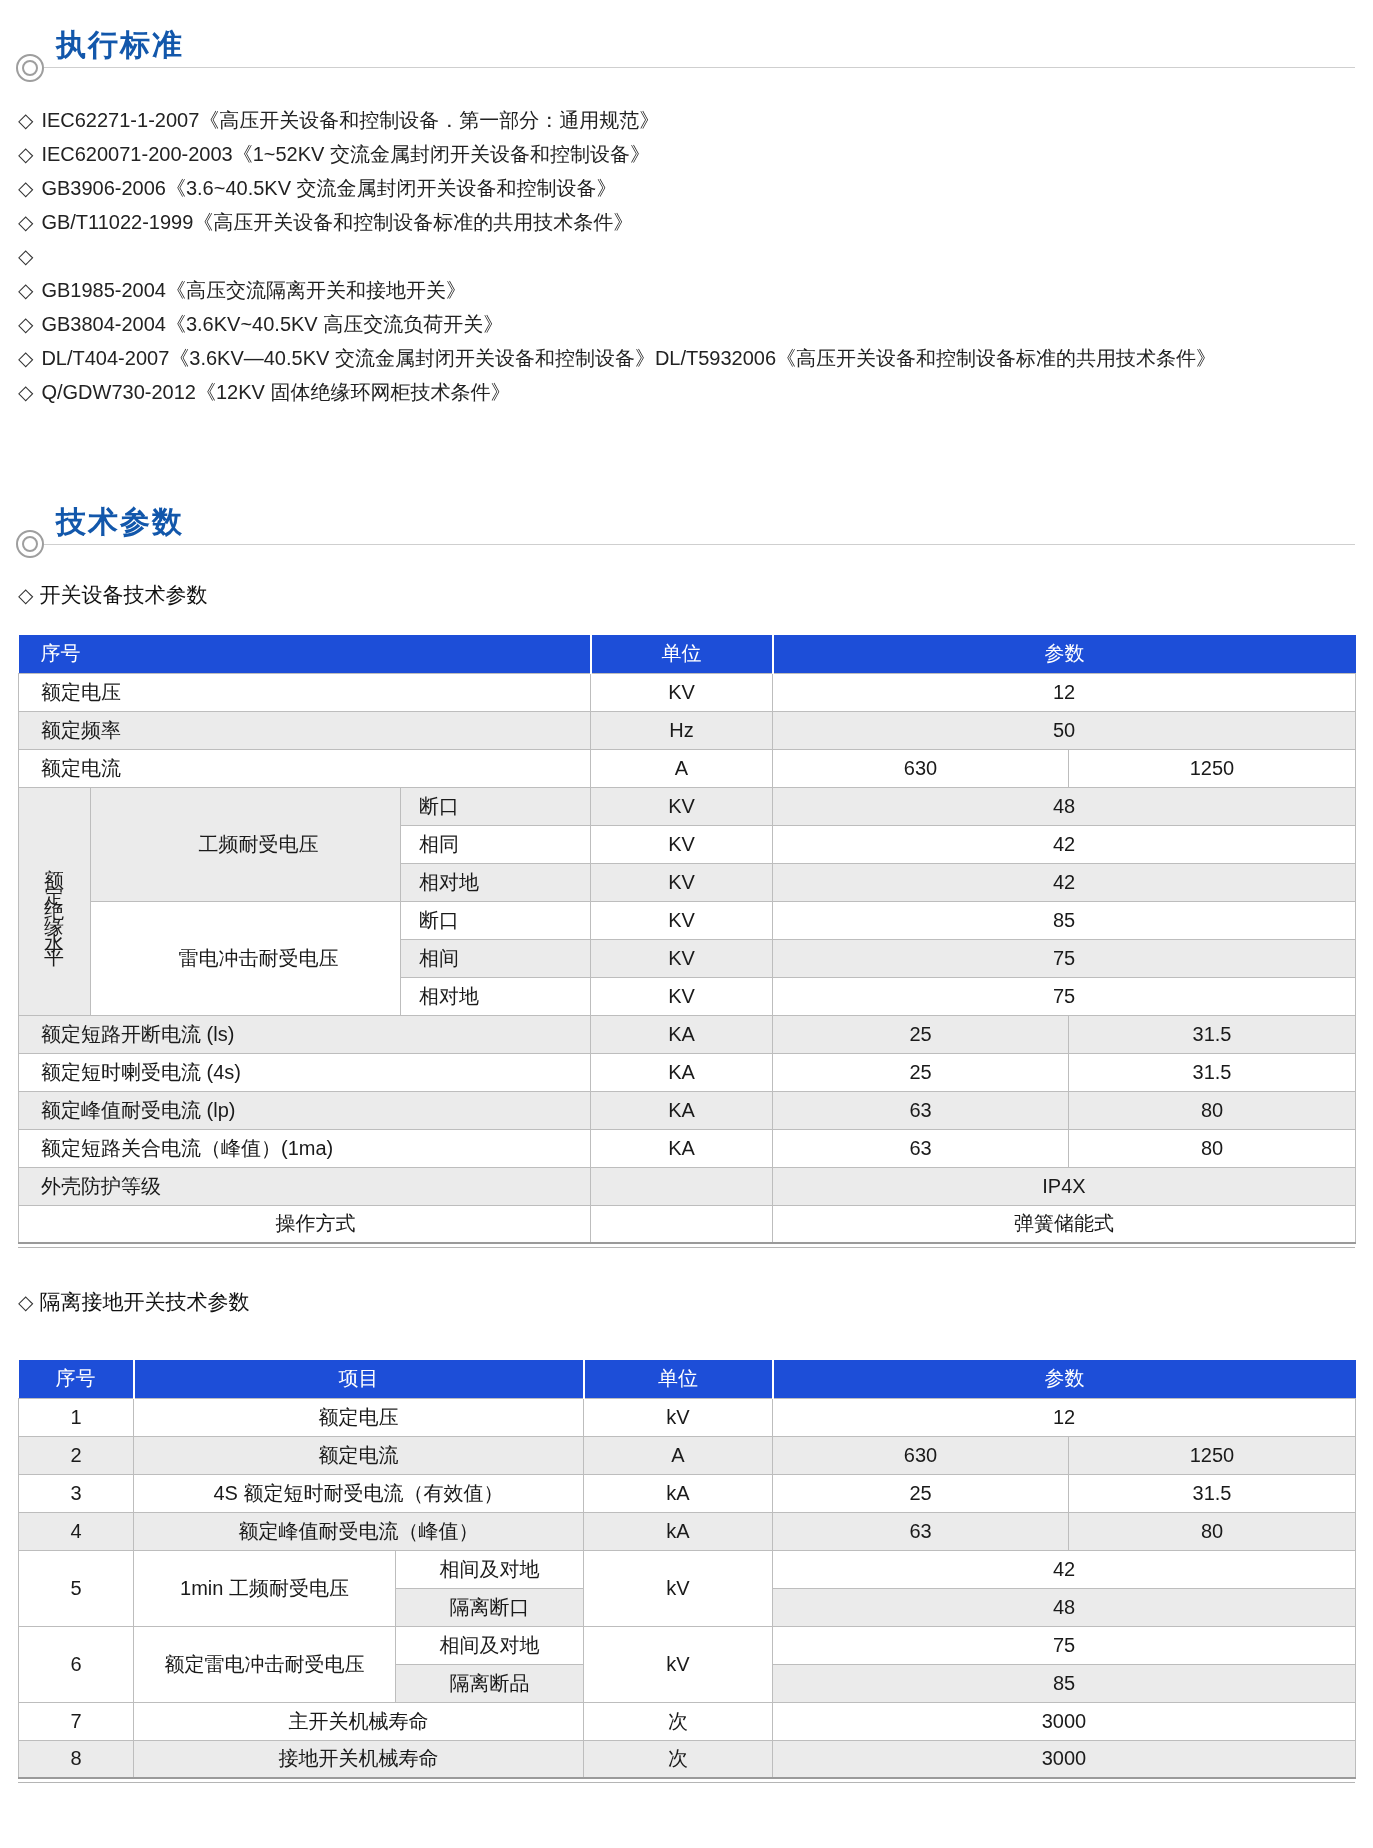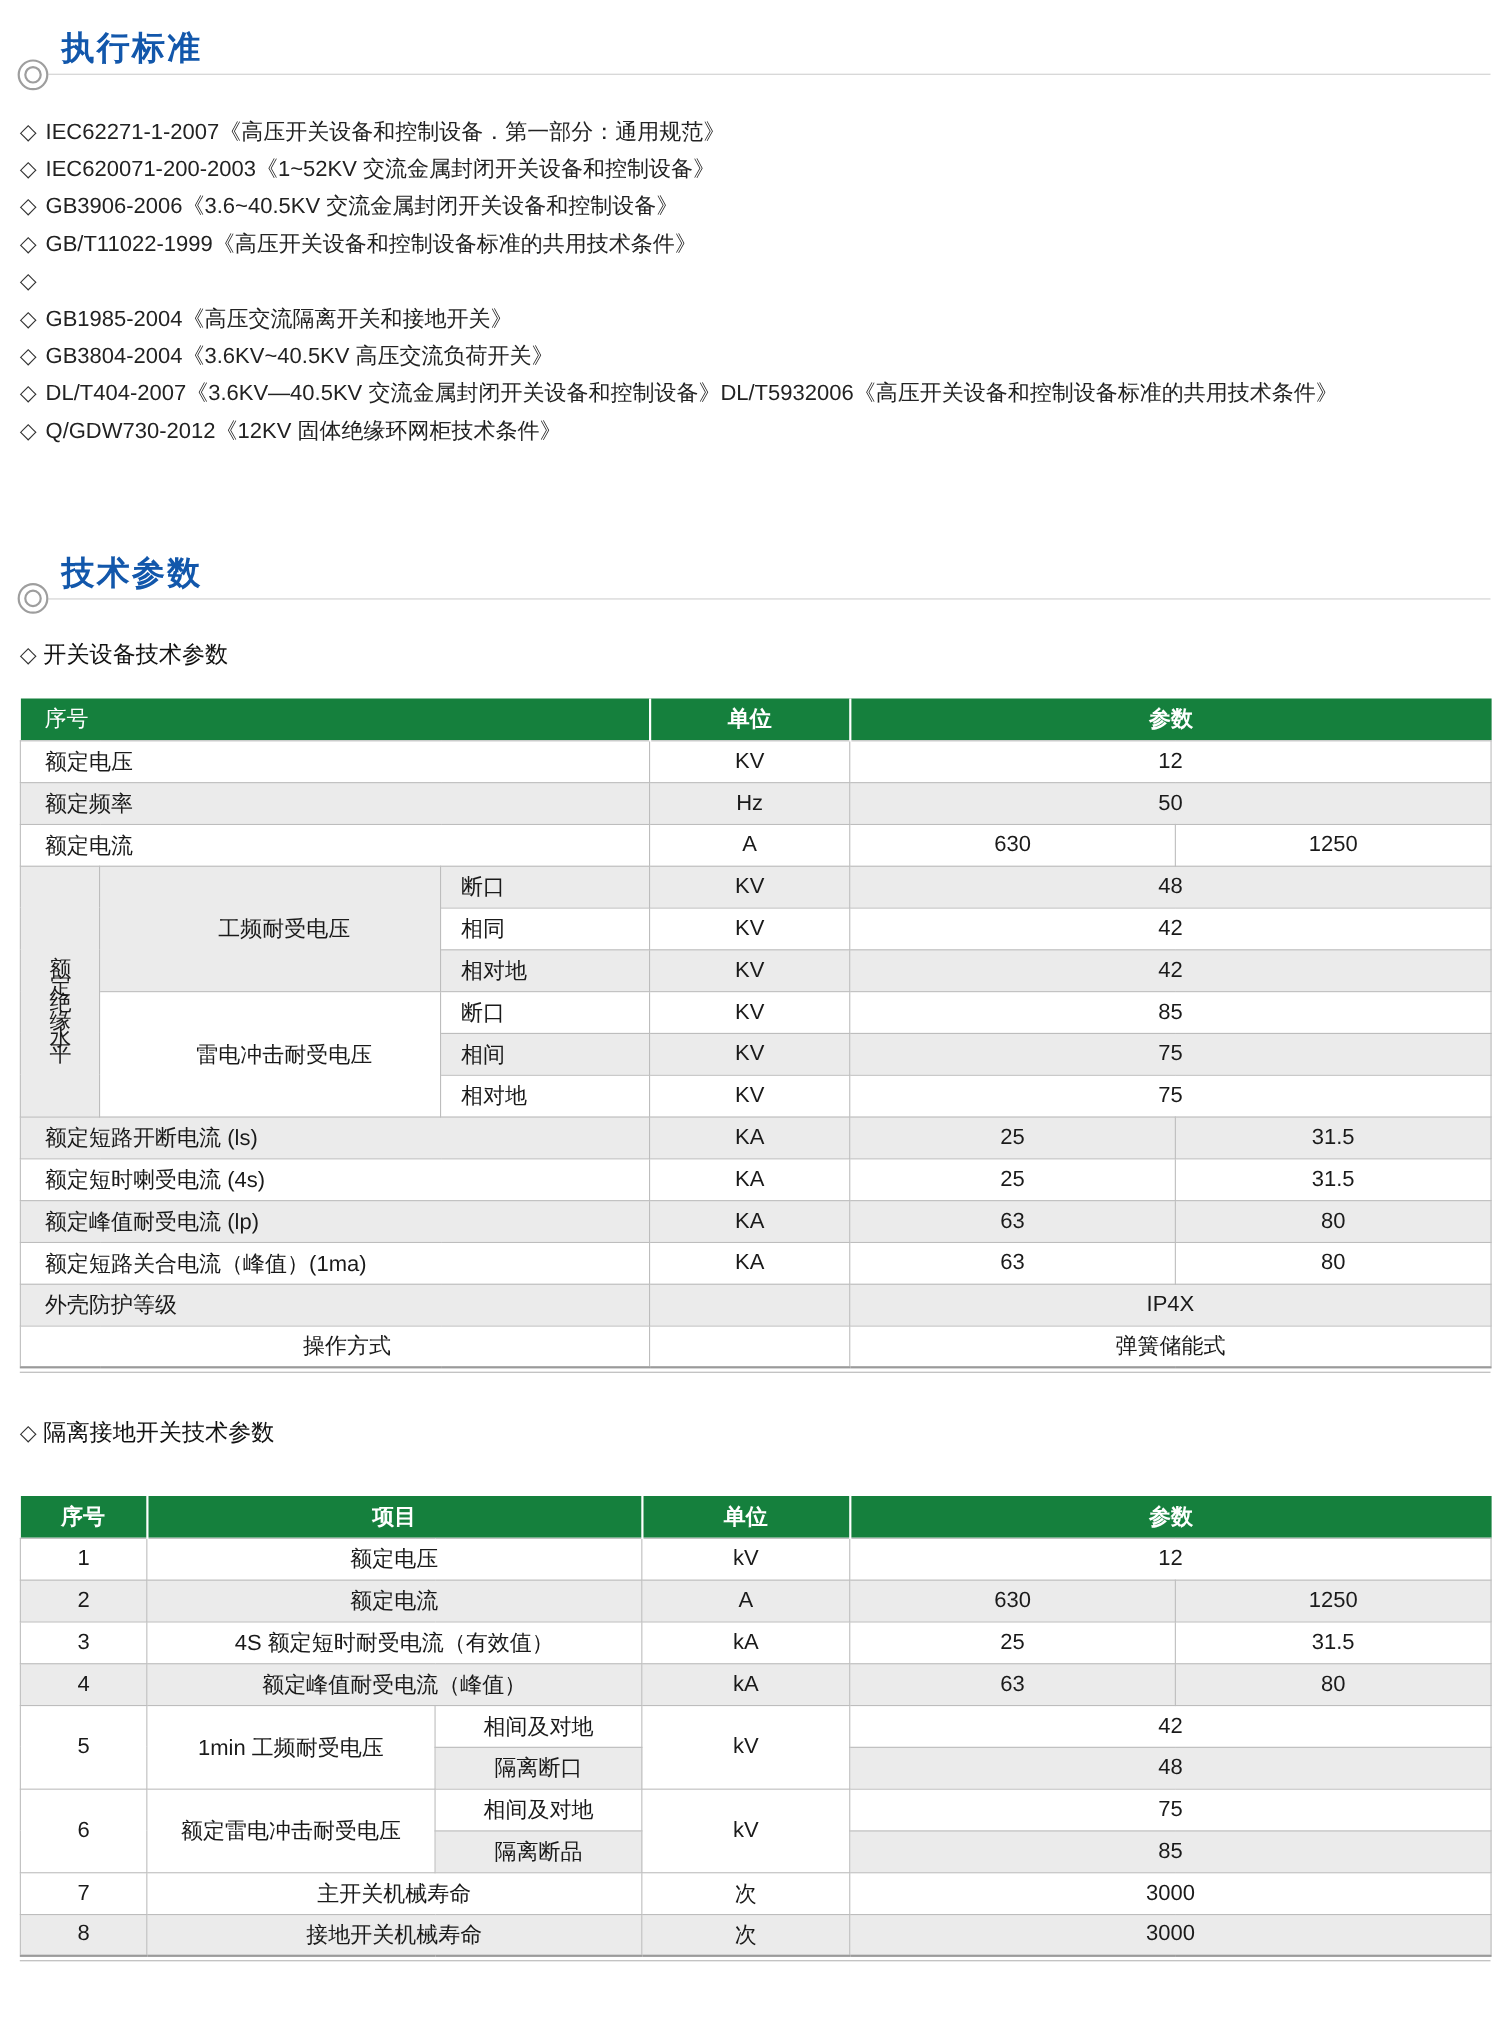--- a/index.html
+++ b/index.html
@@ -42,26 +42,26 @@
   .sub2 { margin-top:40px; }
 
   
   .tbl-wrap { border-bottom:1px solid #b5b5b5; padding-bottom:3px; }
   .tbl-wrap1 { margin-top:26px; }
   .tbl-wrap2 { margin-top:44px; }
   table { border-collapse:collapse; width:1337px; table-layout:fixed; font-size:20px; }
   td, th { border:1px solid #bdbdbd; height:38px; vertical-align:middle; padding:0; }
   tr.last-row td { border-bottom:2px solid #9a9a9a;text-align:center; }
   th {
-    background:#15803d; color:#ffffff; font-weight:normal;
+    background:#1d4ed8; color:#ffffff; font-weight:normal;
     border:none; border-right:2px solid #ffffff;
   }
   th:last-child { border-right:none; }
   th.h-left { text-align:left; padding-left:22px; }
-  th.h-center { text-align:center;font-weight:bold; }
+  th.h-center { text-align:center; }
   td { background:#ffffff; }
   td.alt { background:#ebebeb; }
   td.c { text-align:center; }
   td.l { text-align:left; padding-left:22px; }
   td.subl { text-align:left; padding-left:18px; }
   td.gl { text-align:center; padding-left:26px; }
   td.v-label { text-align:center; }
   .v-text {
     writing-mode:vertical-rl; text-orientation:upright;
     margin:0 auto; letter-spacing:16px; line-height:1;

